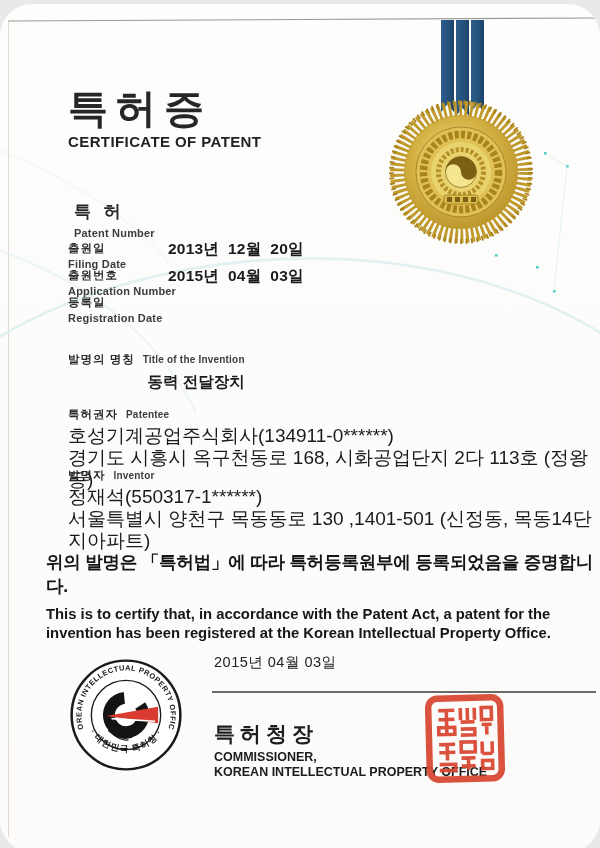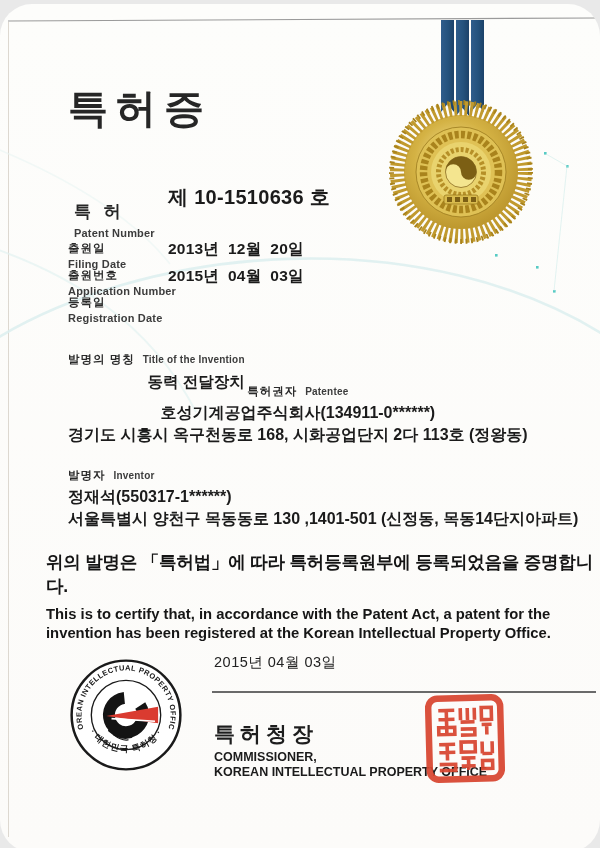--- a/index.html
+++ b/index.html
@@ -12,21 +12,21 @@
   
   .title-ko{font-size:40px;font-weight:bold;letter-spacing:8px;color:#262626;line-height:1;}
   .title-en{font-size:15px;font-weight:bold;letter-spacing:.4px;color:#222;margin-top:5px;}
   
   .lab-ko{font-size:11.5px;font-weight:bold;color:#2a2a2a;letter-spacing:1px;}
   .lab-en{font-size:11px;font-weight:bold;color:#3c3c3c;margin-top:2px;letter-spacing:.2px;}
   .lab-en-inline{font-size:10px;font-weight:bold;color:#3c3c3c;margin-left:8px;letter-spacing:.2px;}
   .patent-lab-ko{font-size:17px;font-weight:bold;letter-spacing:4px;color:#262626;}
   .patent-value{font-size:20px;font-weight:bold;letter-spacing:.3px;color:#1b1b1b;white-space:pre;}
   .field-value{font-size:15.5px;font-weight:bold;color:#1b1b1b;white-space:pre;letter-spacing:.2px;}
-  .name-line{font-size:16px;font-weight:bold;color:#1b1b1b;line-height:22px;}
+  .name-line{font-size:19px;font-weight:normal;color:#1b1b1b;line-height:22px;}
   .invention-value{font-size:15.5px;font-weight:bold;color:#1b1b1b;margin-top:5px;text-align:right;}
   .stmt-ko{font-size:17.5px;font-weight:bold;color:#141414;letter-spacing:-.2px;}
   .stmt-en{font-size:14.8px;font-weight:bold;color:#161616;line-height:18.5px;margin-top:7px;width:520px;}
   .issue-date{font-size:14.5px;color:#222;letter-spacing:.5px;}
   .sign-rule{width:384px;height:1.5px;background:#6a6a6a;}
   .signer-ko{font-size:21px;font-weight:bold;letter-spacing:5px;color:#1d1d1d;line-height:1;}
   .signer-en{font-size:12.5px;font-weight:bold;color:#1b1b1b;line-height:15px;}
   .signer-en.first{margin-top:6px;}
   .field-row{height:27px;}
   .values-col .field-value{height:27px;display:block;}
@@ -87,27 +87,27 @@
       <rect x="70" y="183" width="34" height="9" rx="2" fill="#d9bb4e" stroke="#9a7a1d" stroke-width="0.8"></rect>
       <rect x="73" y="185" width="5" height="5" fill="#7c5f14"></rect>
       <rect x="81" y="185" width="5" height="5" fill="#7c5f14"></rect>
       <rect x="89" y="185" width="5" height="5" fill="#7c5f14"></rect>
       <rect x="97" y="185" width="5" height="5" fill="#7c5f14"></rect>
     </g>
   </svg>
 
   <div class="abs" style="left:68px;top:84px;">
     <div class="title-ko">특허증</div>
+    <div class="title-en">CERTIFICATE OF PATENT</div>
   </div>
 
   <div class="abs" style="left:74px;top:196px;">
     <div class="patent-lab-ko">특 허</div>
     <div class="lab-en" style="margin-top:4px;">Patent Number</div>
   </div>
-  <div class="abs patent-value" style="left:168px;top:180px;">제 10-1510636 호</div>
 
   <div class="abs" style="left:68px;top:237px;">
     <div class="field-row">
       <div class="lab-ko">출원일</div>
       <div class="lab-en">Filing Date</div>
     </div>
     <div class="field-row">
       <div class="lab-ko">출원번호</div>
       <div class="lab-en">Application Number</div>
     </div>
@@ -121,21 +121,21 @@
     <span class="field-value">2015년  04월  03일</span>
   </div>
 
   <div class="abs" style="left:68px;top:345px;">
     <div>
       <span class="lab-ko">발명의 명칭</span><span class="lab-en-inline">Title of the Invention</span>
     </div>
     <div class="invention-value">동력 전달장치</div>
   </div>
 
-  <div class="abs" style="left:68px;top:377px;text-align:center;">
+  <div class="abs" style="left:68px;top:400px;">
     <div>
       <span class="lab-ko">특허권자</span><span class="lab-en-inline">Patentee</span>
     </div>
     <div class="name-line" style="margin-top:3px;">호성기계공업주식회사(134911-0******)</div>
     <div class="name-line">경기도 시흥시 옥구천동로 168, 시화공업단지 2다 113호 (정왕동)</div>
   </div>
 
   <div class="abs" style="left:68px;top:461px;">
     <div>
       <span class="lab-ko">발명자</span><span class="lab-en-inline">Inventor</span>

